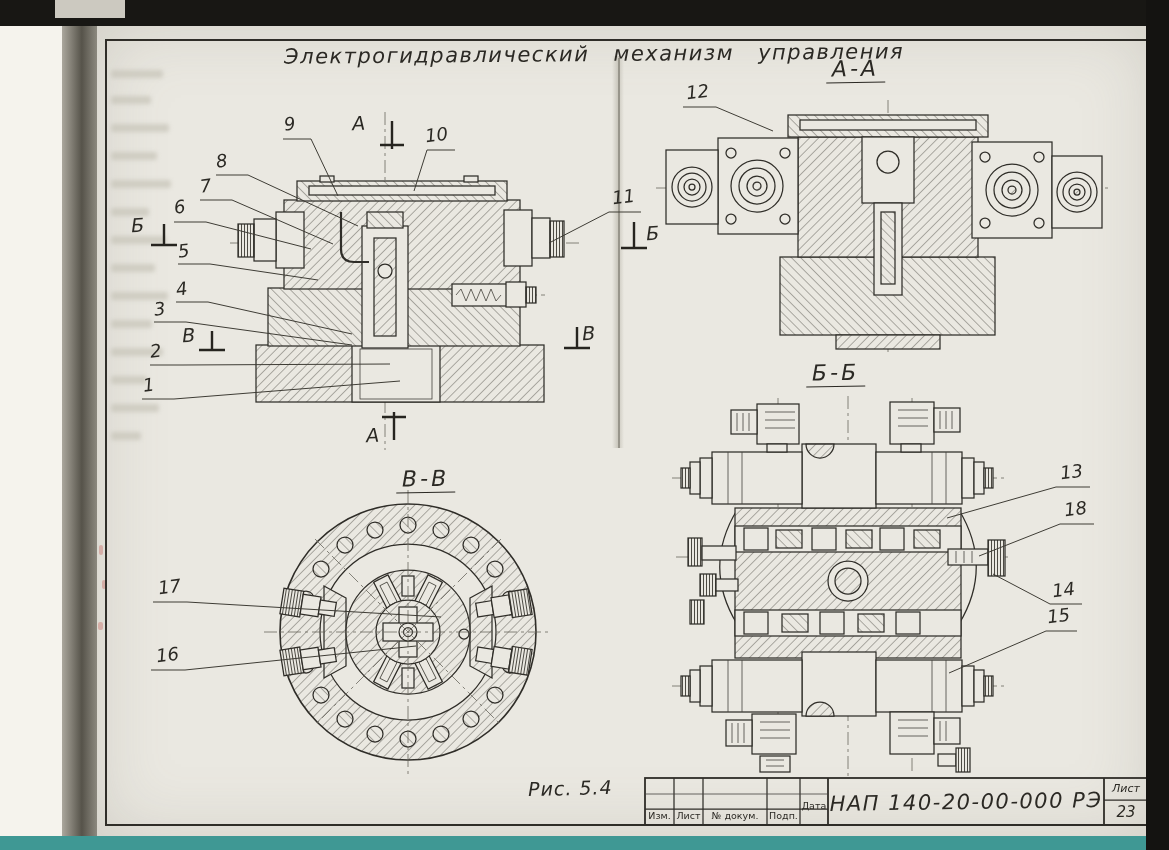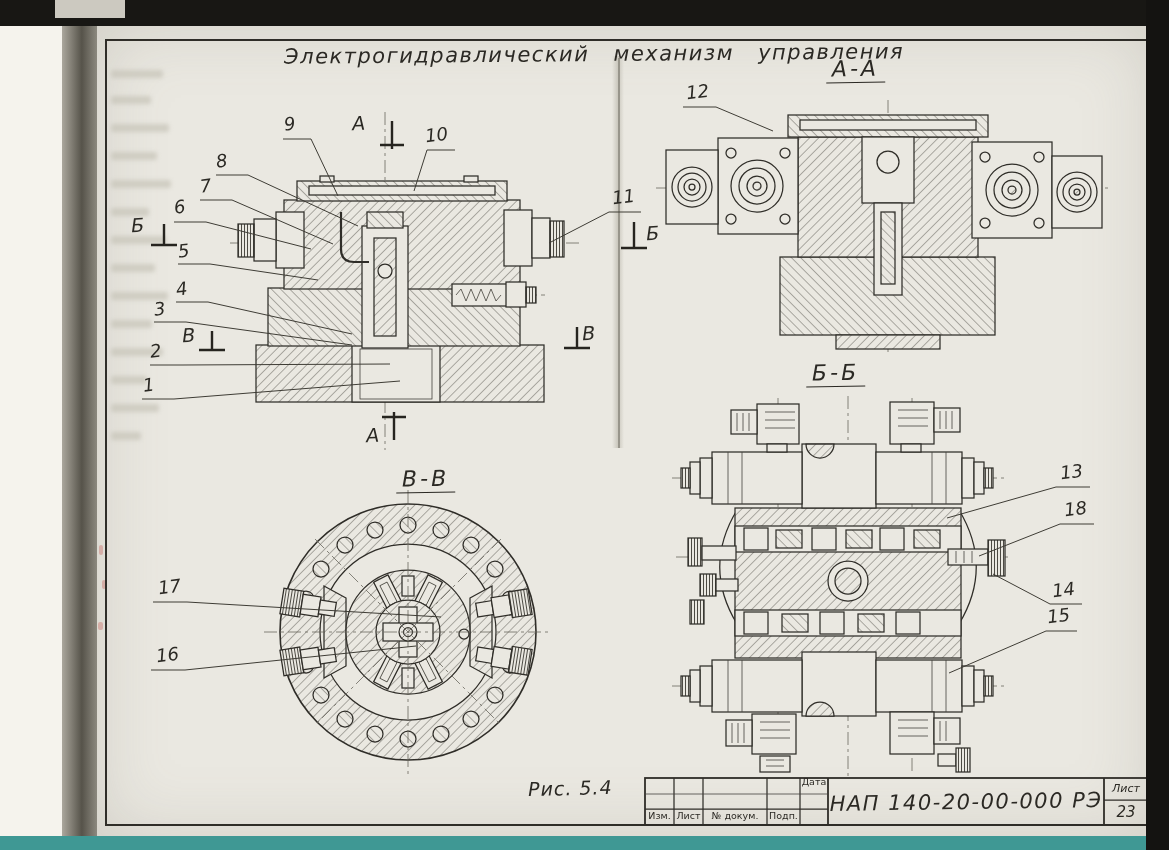--- a/index.html
+++ b/index.html
@@ -413,17 +413,17 @@
   <span class="abs hand callout" style="left:156px;top:644px">16</span>
   <span class="abs hand callout" style="left:158px;top:576px">17</span>
 
   <span class="abs hand caption" style="left:528px;top:777px">Рис. 5.4</span>
 
   <div class="abs hand docnum" style="left:832px;top:780px;width:268px;height:43px">НАП 140-20-00-000 РЭ</div>
   <div class="abs tblbl" style="left:645px;top:810px;width:29px">Изм.</div>
   <div class="abs tblbl" style="left:674px;top:810px;width:29px">Лист</div>
   <div class="abs tblbl" style="left:703px;top:810px;width:64px">№ докум.</div>
   <div class="abs tblbl" style="left:767px;top:810px;width:33px">Подп.</div>
-  <div class="abs tblbl" style="left:800px;top:776px;width:28px">Дата</div>
+  <div class="abs tblbl" style="left:800px;top:800px;width:28px">Дата</div>
   <div class="abs hand sheetlbl" style="left:1104px;top:782px;width:44px">Лист</div>
   <div class="abs hand sheetnum" style="left:1104px;top:803px;width:44px">23</div>
 
 </div>
 
 </body></html>

